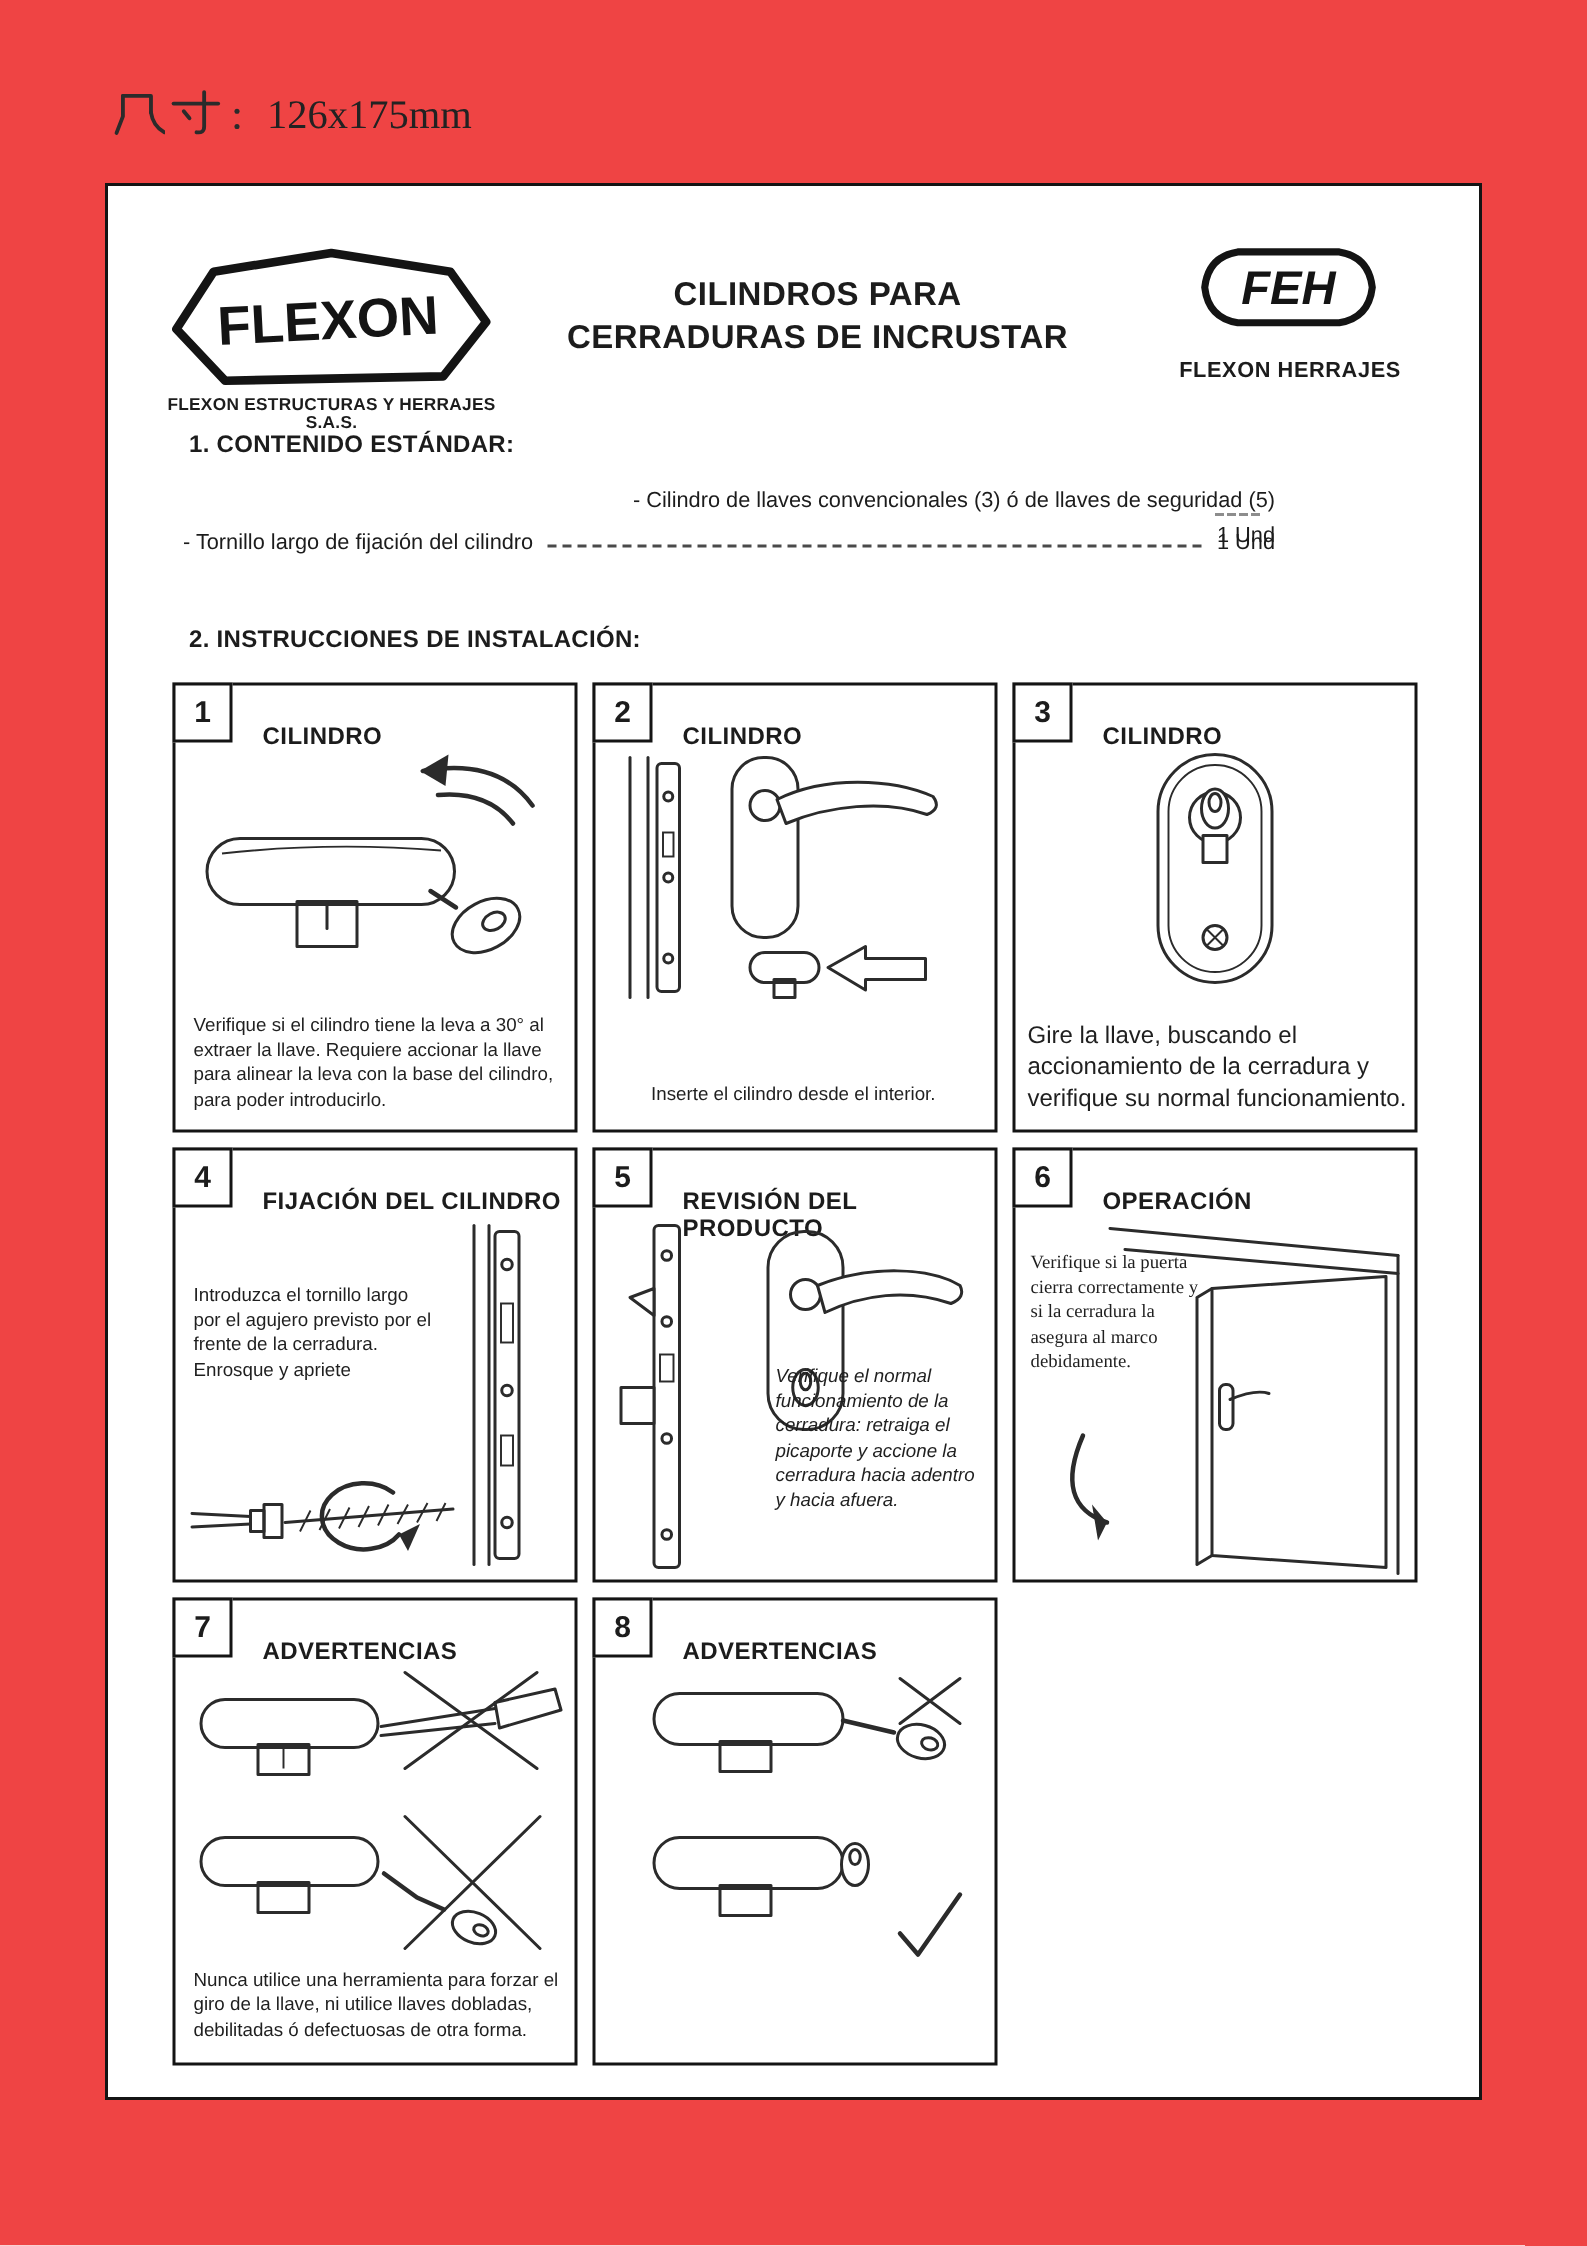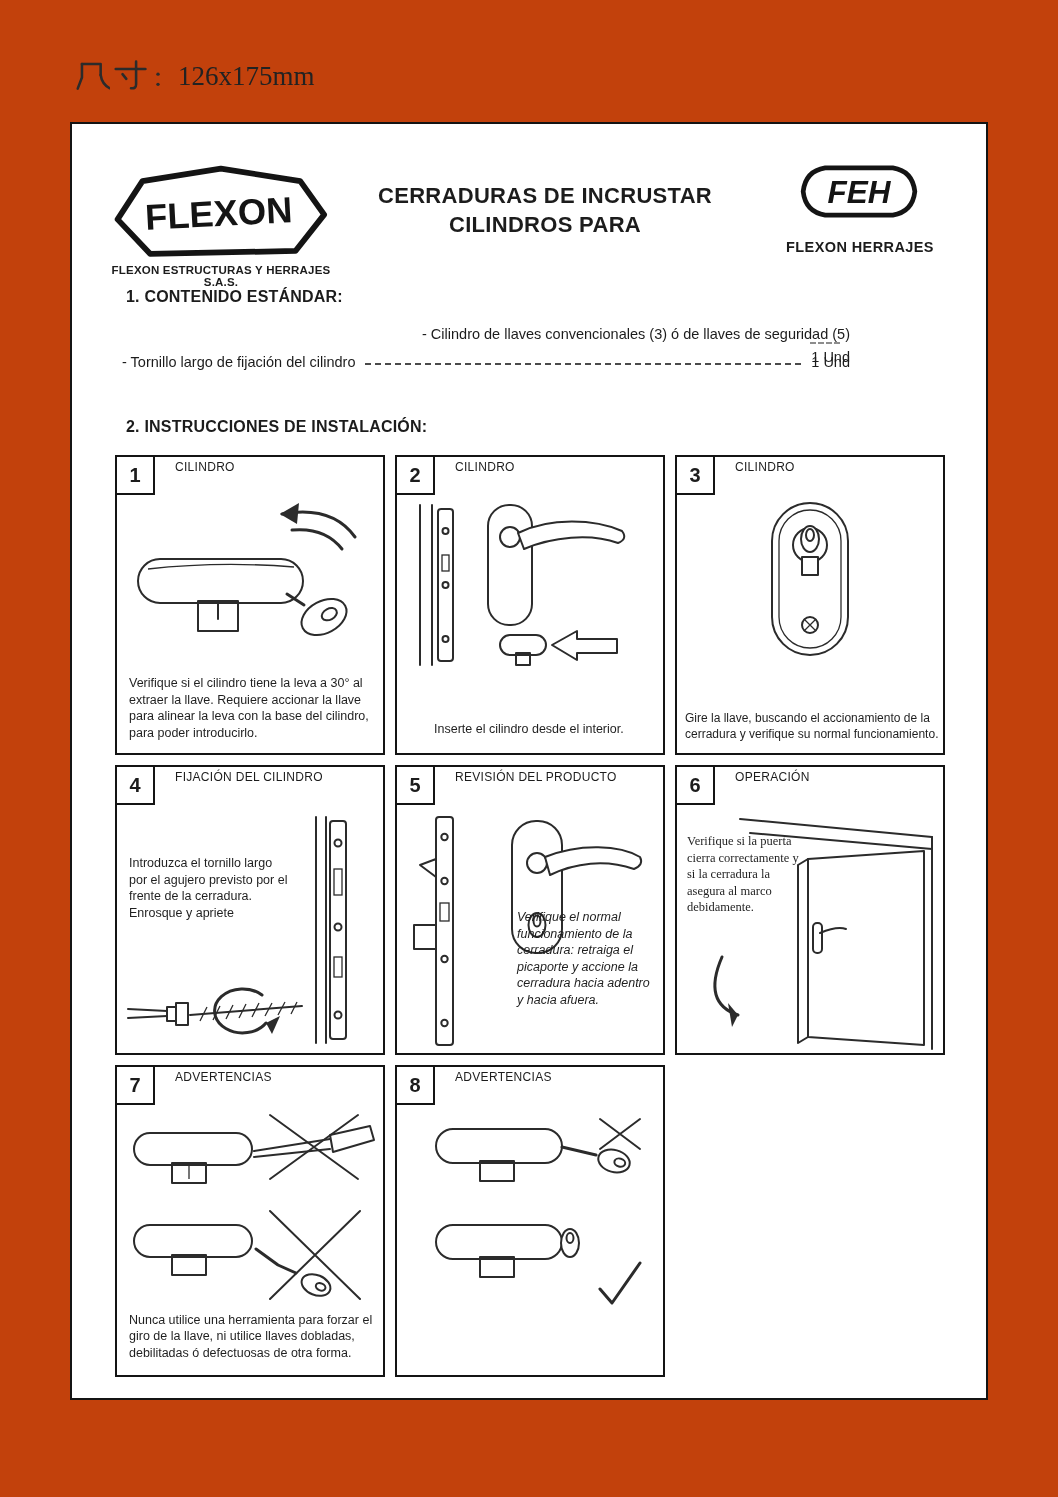--- a/index.html
+++ b/index.html
@@ -1,18 +1,18 @@
 <!DOCTYPE html>
 <html><head>
 <meta charset="utf-8">
 <style>
   * { margin:0; padding:0; box-sizing:border-box; }
   html,body { background:#ffffff; }
   body { font-family:"Liberation Sans", sans-serif; color:#1c1c1c; }
-  .page { position:relative; width:1058px; height:1497px; background:#c2410c; overflow:hidden; }
+  .page { position:relative; width:1058px; height:1497px; background:#ef4444; overflow:hidden; }
 
   
   .size-note { position:absolute; left:76px; top:58px; display:flex; align-items:flex-end; gap:4px; }
   .size-note svg { display:block; }
   .size-note .dim { font-family:"Liberation Serif", serif; font-size:27px; color:#222; margin-left:10px; line-height:1; padding-bottom:2px; }
 
   
   .doc-border { position:absolute; left:70px; top:122px; width:918px; height:1278px; border:2px solid #141414; background:#fff; }
 
   
@@ -40,28 +40,28 @@
   .p1 { left:115px; top:455px; width:270px; height:300px; }
   .p2 { left:395px; top:455px; width:270px; height:300px; }
   .p3 { left:675px; top:455px; width:270px; height:300px; }
   .p4 { left:115px; top:765px; width:270px; height:290px; }
   .p5 { left:395px; top:765px; width:270px; height:290px; }
   .p6 { left:675px; top:765px; width:270px; height:290px; }
   .p7 { left:115px; top:1065px; width:270px; height:312px; }
   .p8 { left:395px; top:1065px; width:270px; height:312px; }
 
   .num-box { position:absolute; left:-2px; top:-2px; width:40px; height:40px; border:2px solid #141414; background:#fff; display:flex; align-items:center; justify-content:center; font-size:20px; font-weight:bold; z-index:2; }
-  .panel-title { position:absolute; left:58px; top:3px; font-size:12px; font-weight:normal; letter-spacing:.3px; }
+  .panel-title { position:absolute; left:58px; top:26px; font-size:16px; font-weight:bold; letter-spacing:.3px; }
 
   .illus { position:absolute; left:2px; top:40px; width:262px; }
   .caption { position:absolute; font-size:12.5px; line-height:1.32; color:#1f1f1f; }
 
   .p1 .caption { left:12px; right:8px; bottom:12px; }
   .p2 .caption { left:16px; bottom:16px; right:6px;margin-left:21px; }
-  .p3 .caption { left:8px; right:4px; bottom:10px; font-size:12px; }
+  .p3 .caption { left:8px; right:4px; bottom:10px; font-size:16px; }
   .p4 .caption { left:12px; top:88px; width:164px; }
   .p5 .caption { left:120px; top:142px; width:142px;font-style:italic; }
   .p6 .caption { left:10px; top:66px; width:118px;font-family:Liberation Serif, serif; }
   .p7 .caption { left:12px; right:6px; bottom:14px; }
   .p8 .caption { left:14px; right:8px; bottom:14px; }
 
   svg .ln { fill:none; stroke:#2b2b2b; stroke-width:2; stroke-linecap:round; stroke-linejoin:round; }
   svg .ln3 { fill:none; stroke:#2b2b2b; stroke-width:3; stroke-linecap:round; stroke-linejoin:round; }
   svg .thin { fill:none; stroke:#2b2b2b; stroke-width:1.3; }
   svg .wfill { fill:#ffffff; stroke:#2b2b2b; stroke-width:2; stroke-linejoin:round; }
@@ -92,22 +92,22 @@
 
   <div class="doc-border"></div>
 
   <svg class="flexon-logo" viewBox="0 0 230 105">
     <polygon points="10,60 36,20 118,7 201,20 226,55 196,93 44,96" fill="#fff" stroke="#141414" stroke-width="6" stroke-linejoin="round"></polygon>
     <text x="116" y="67" text-anchor="middle" font-family="Liberation Sans, sans-serif" font-size="38" font-weight="bold" fill="#141414" transform="rotate(-3 116 60)">FLEXON</text>
   </svg>
   <div class="flexon-sub">FLEXON ESTRUCTURAS Y HERRAJES S.A.S.</div>
 
   <div class="main-title">
+    <div>CILINDROS PARA</div>
     <div>CERRADURAS DE INCRUSTAR</div>
-    <div>CILINDROS PARA</div>
   </div>
 
   <svg class="feh-logo" viewBox="0 0 150 70">
     <path d="M32,5 H118 Q143,9 146,35 Q143,61 118,65 H32 Q7,61 4,35 Q7,9 32,5 Z" fill="#fff" stroke="#141414" stroke-width="6"></path>
     <text x="75" y="49" text-anchor="middle" font-family="Liberation Sans, sans-serif" font-size="40" font-weight="bold" font-style="italic" fill="#141414">FEH</text>
   </svg>
   <div class="feh-sub">FLEXON HERRAJES</div>
 
   <div class="sec-heading contents-heading">1. CONTENIDO ESTÁNDAR:</div>
 

